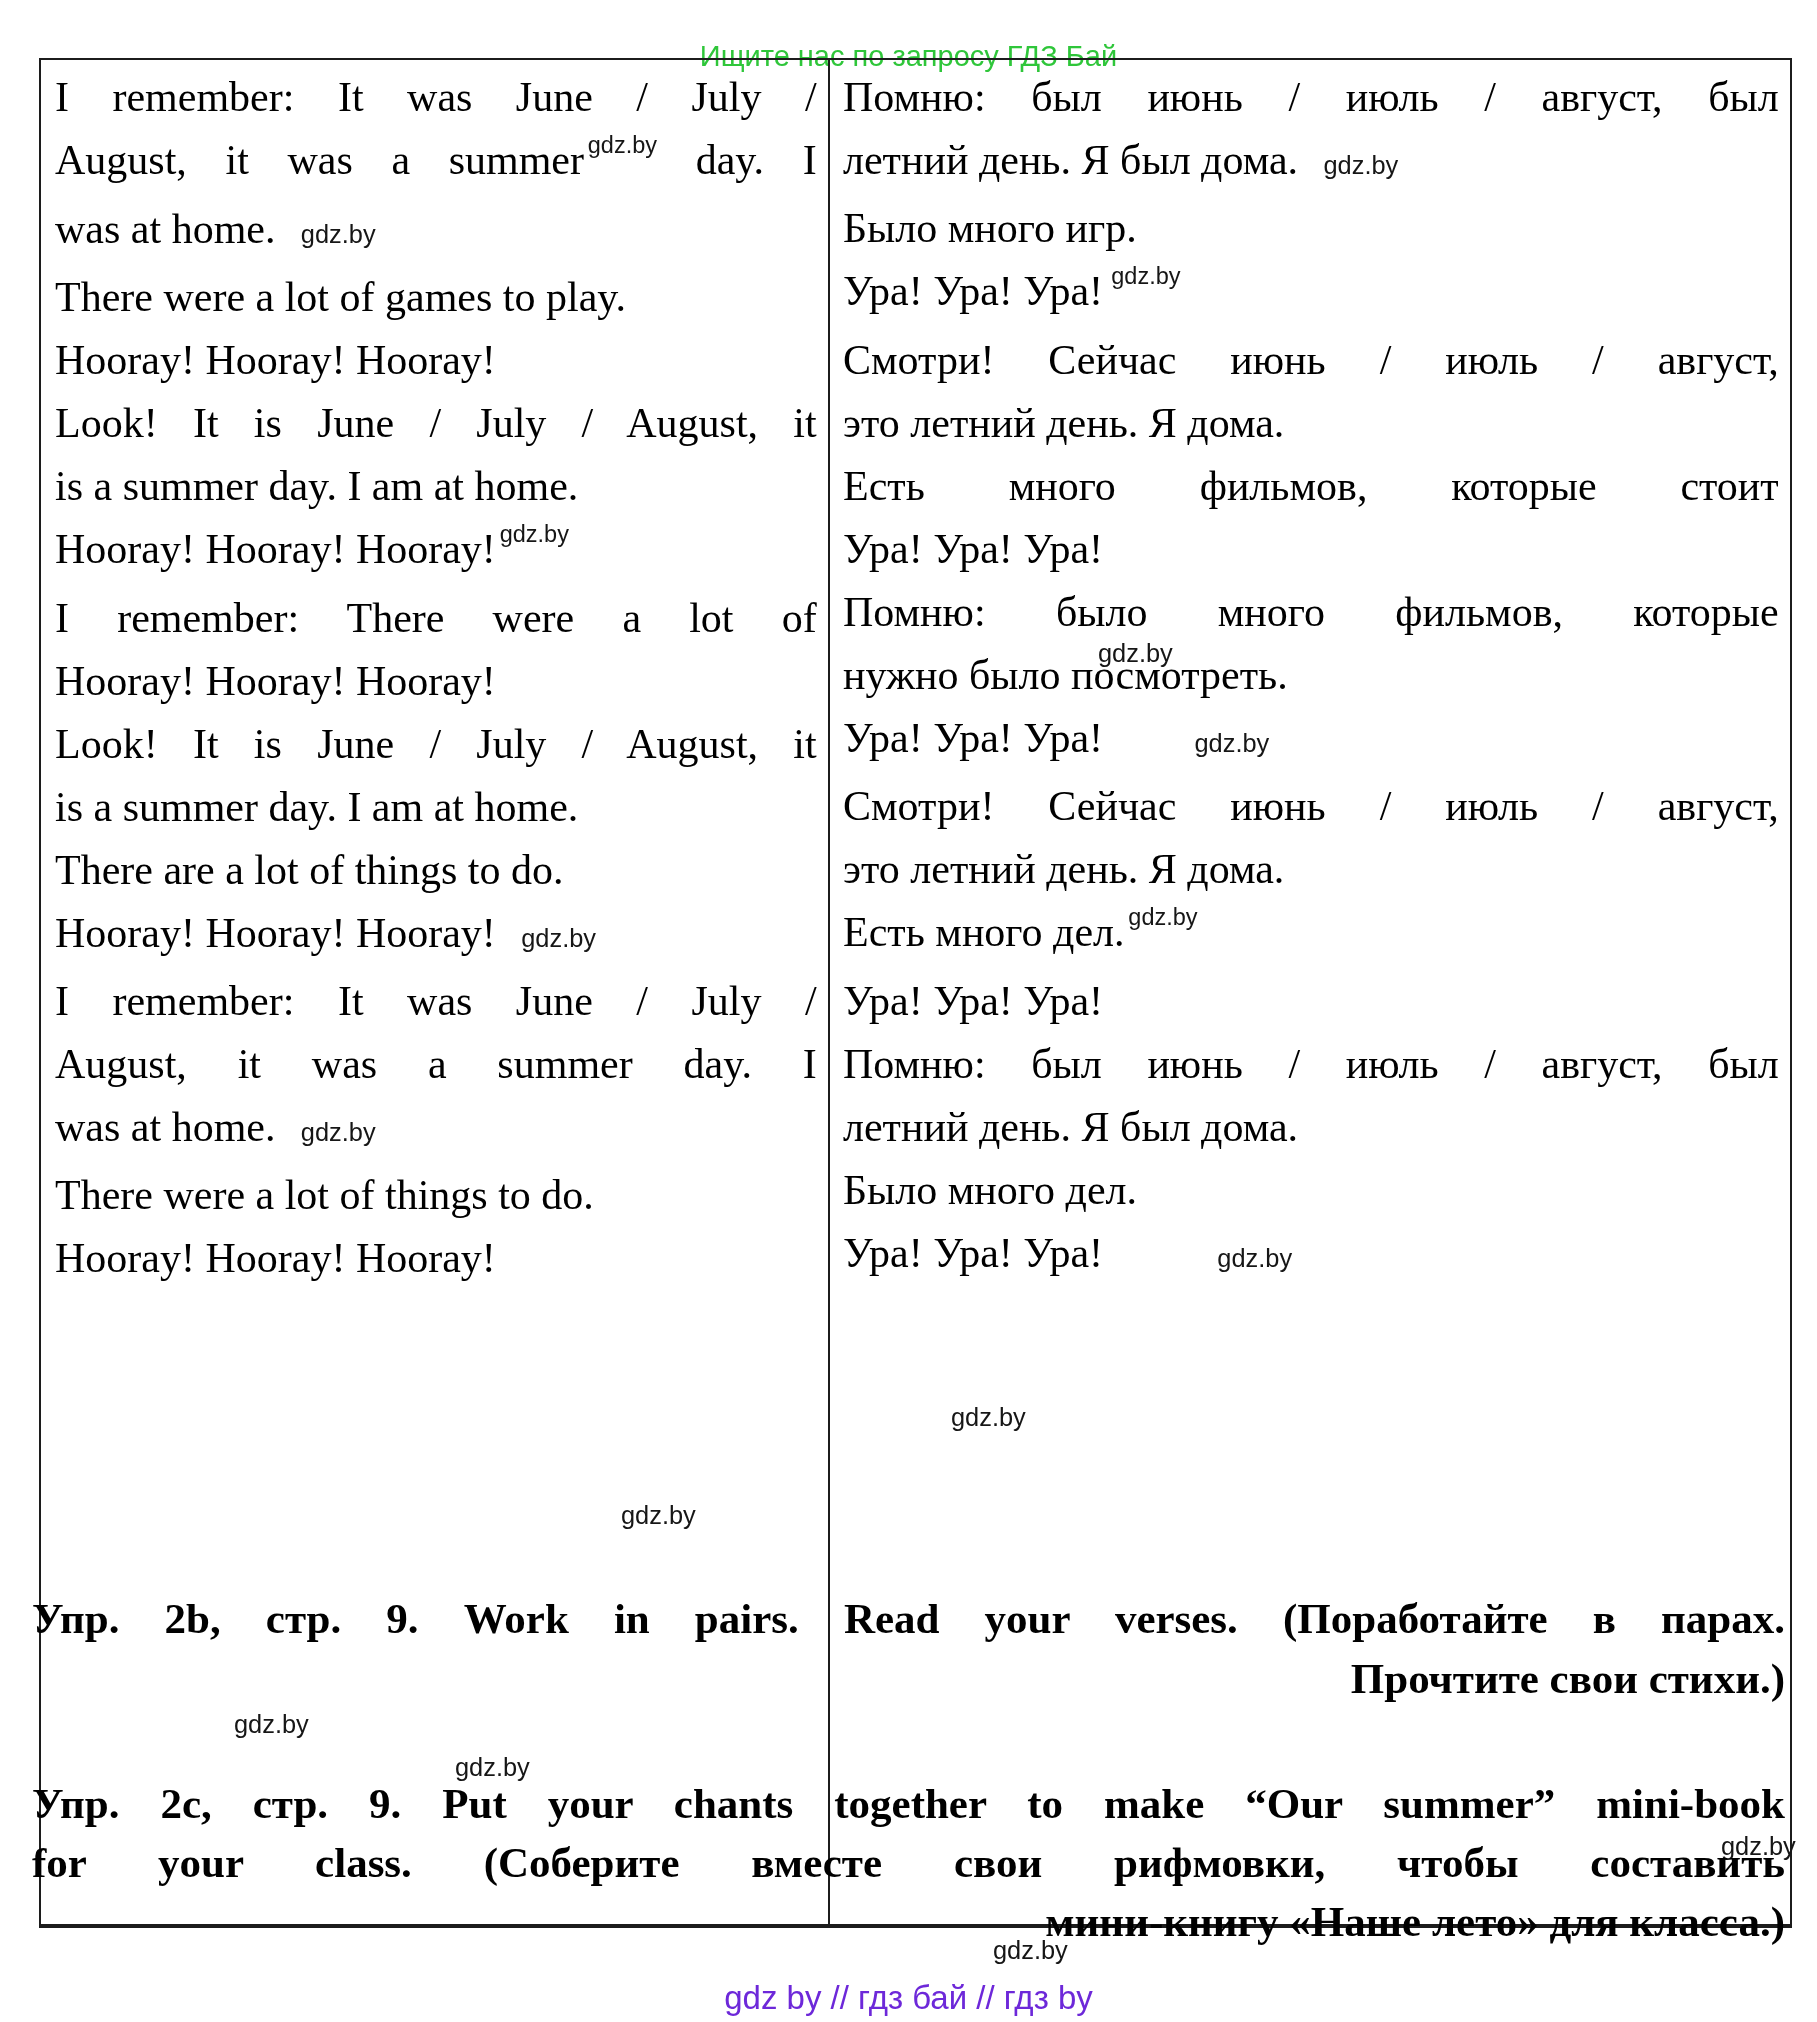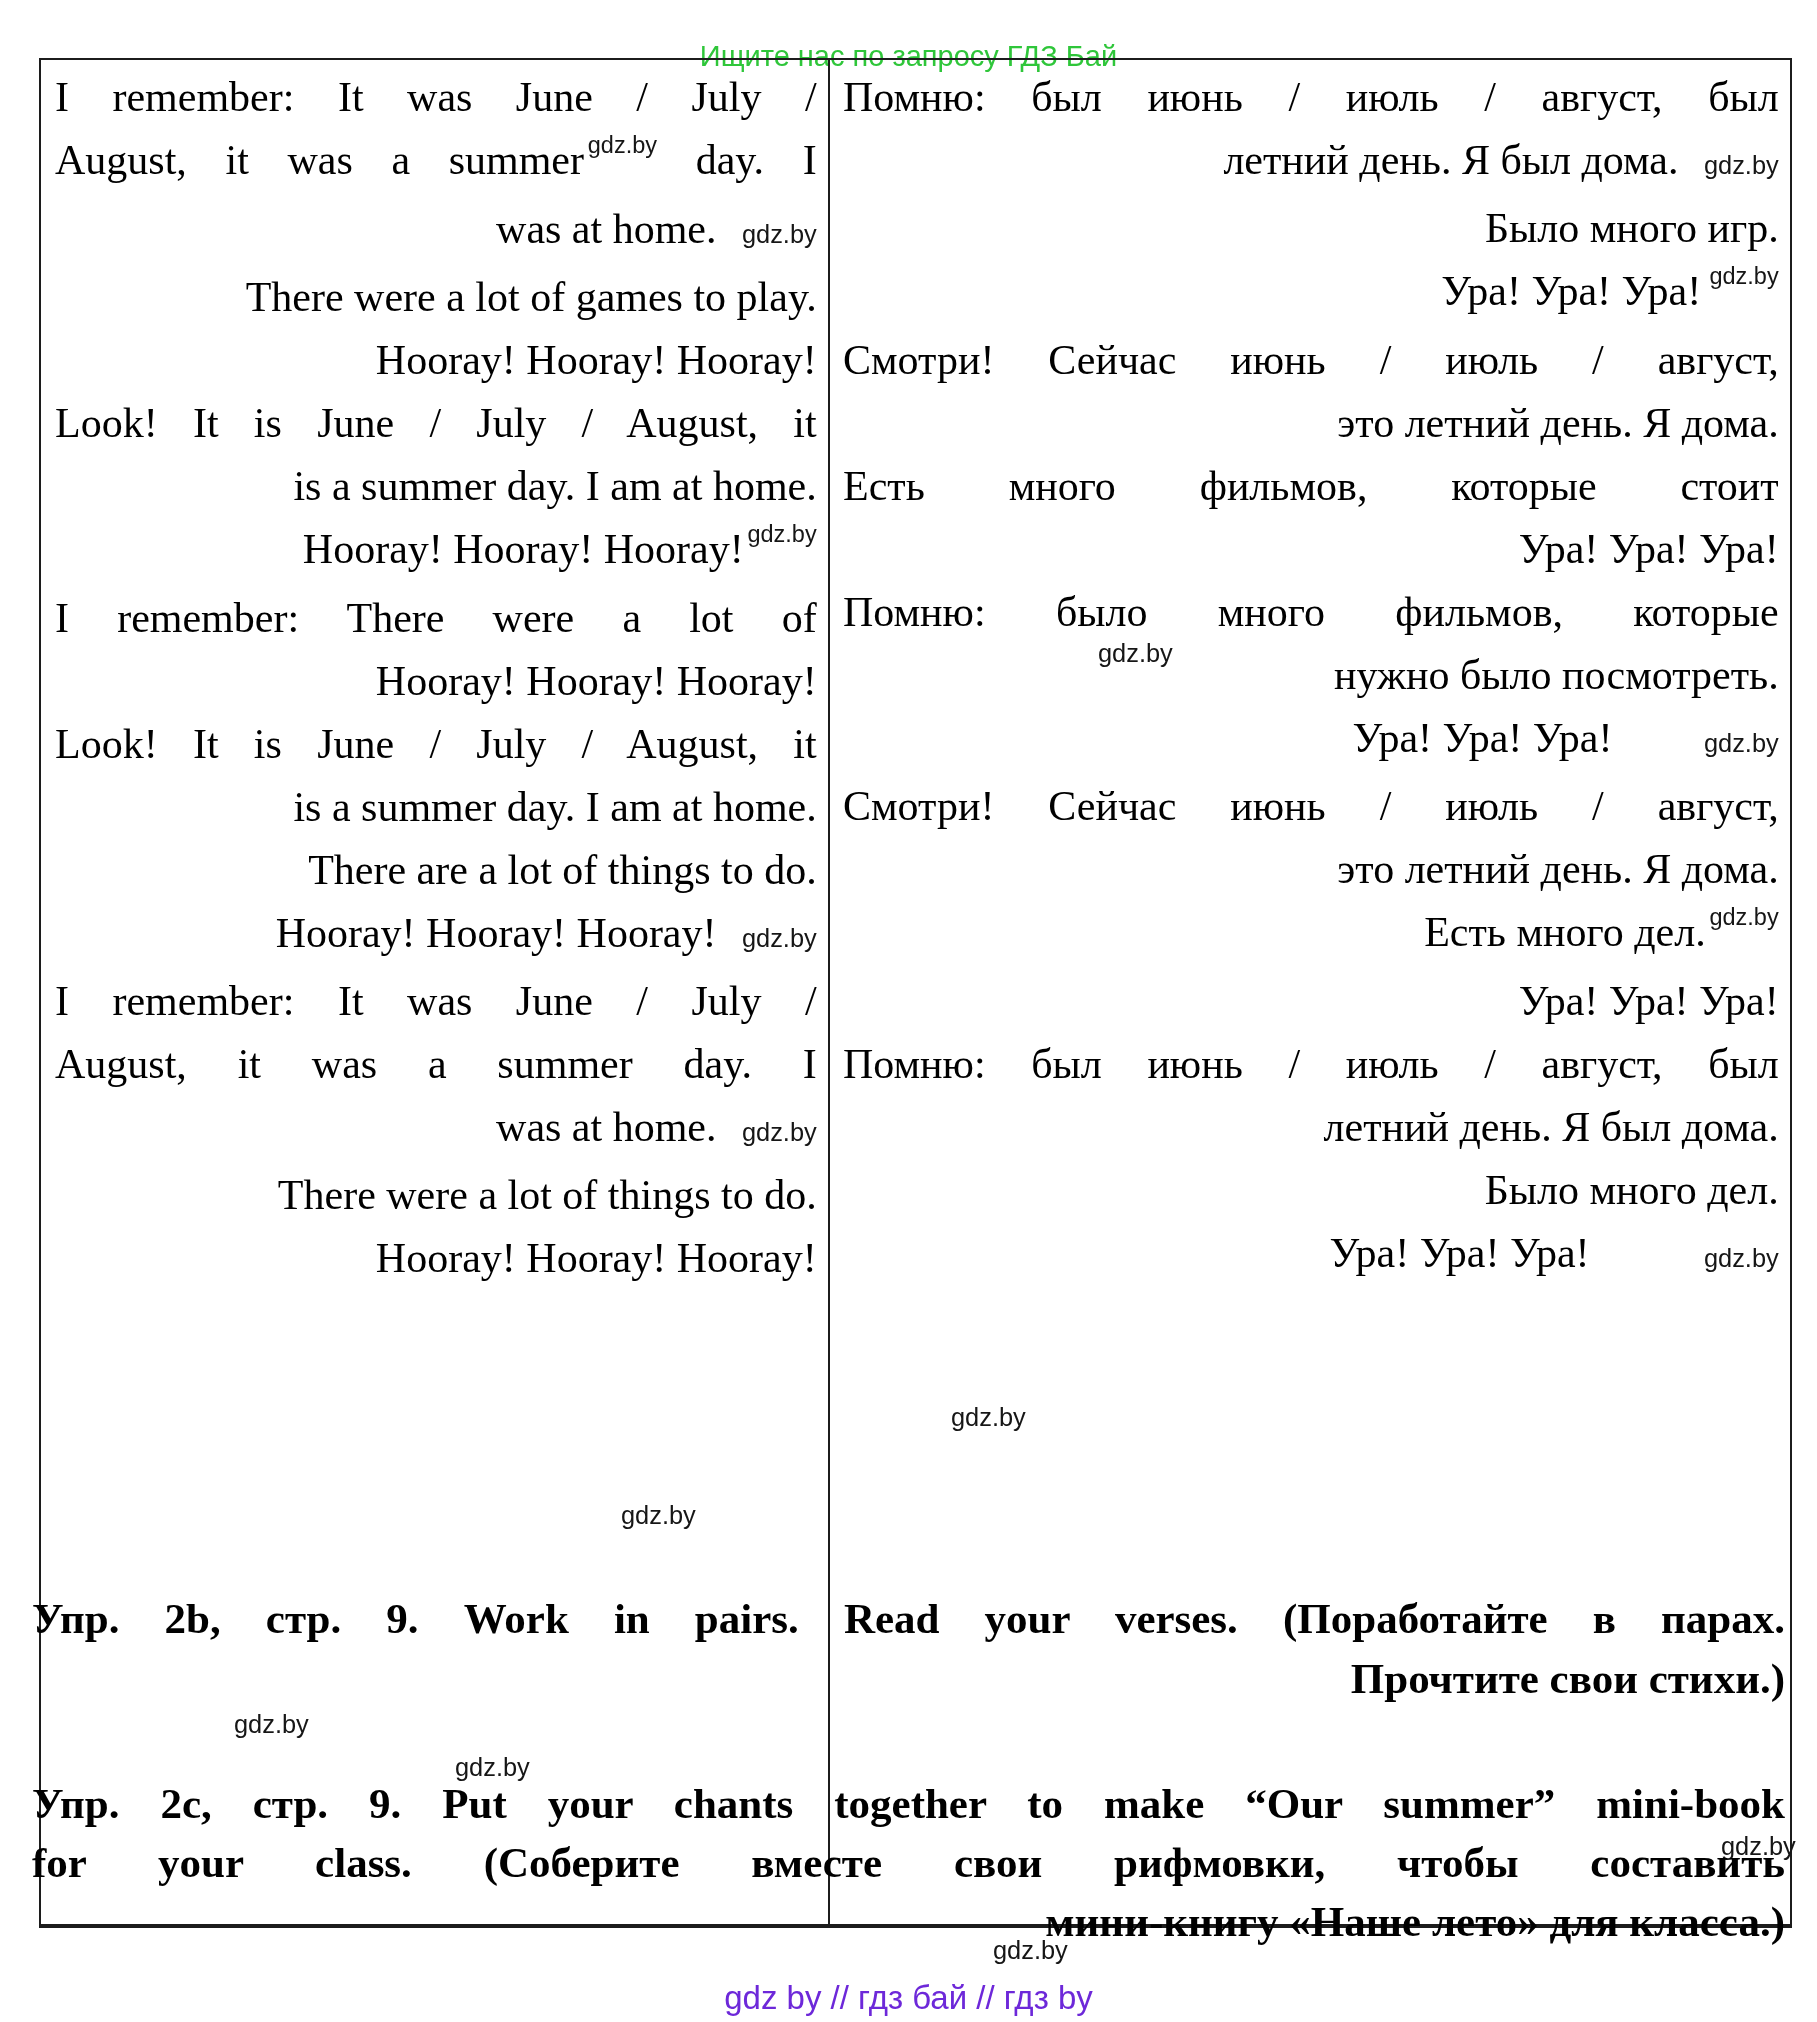--- a/index.html
+++ b/index.html
@@ -7,21 +7,21 @@
         font-family:"Liberation Serif", serif;color:#000;}
   
   .banner{position:absolute;left:0;top:3.8px;width:100%;text-align:center;
           font-family:"Liberation Sans", sans-serif;font-size:29px;font-weight:400;margin-top:36px;}
   
   .chant-table{position:absolute;left:32px;top:58px;width:1753px;height:1870px;
                border:2.8px solid #1c1c1c;border-bottom-width:4.7px;display:flex;box-sizing:border-box;margin-left:7px;}
   .cell{box-sizing:border-box;position:relative;font-size:42px;line-height:63px;color:#000;}
   .cell-en{width:789px;border-right:2.8px solid #1c1c1c;padding:5.6px 11.3px 0 14px;}
   .cell-ru{flex:1;padding:5.6px 11.3px 0 13px;}
-  .line{text-align:right;white-space:normal;}
+  .line{text-align:left;white-space:normal;}
   .line.fill{text-align:justify;text-align-last:justify;}
   
   .wm{font-family:"Liberation Sans", sans-serif;color:#161616;white-space:nowrap;}
   .wm-in{font-size:25.4px;}
   .wm-sup{font-size:23.5px;position:relative;top:-21px;margin-left:3.8px;}
   .g1{margin-left:0.35em;}.g2{margin-left:1em;}
   .g4{margin-left:3.6em;}.g5{margin-left:4.5em;}
   .wm-abs{position:absolute;font-family:"Liberation Sans", sans-serif;font-size:25.4px;color:#161616;}
   
   .exercise{position:absolute;left:32px;width:1753px;font-weight:bold;font-size:43px;color:#000;}

